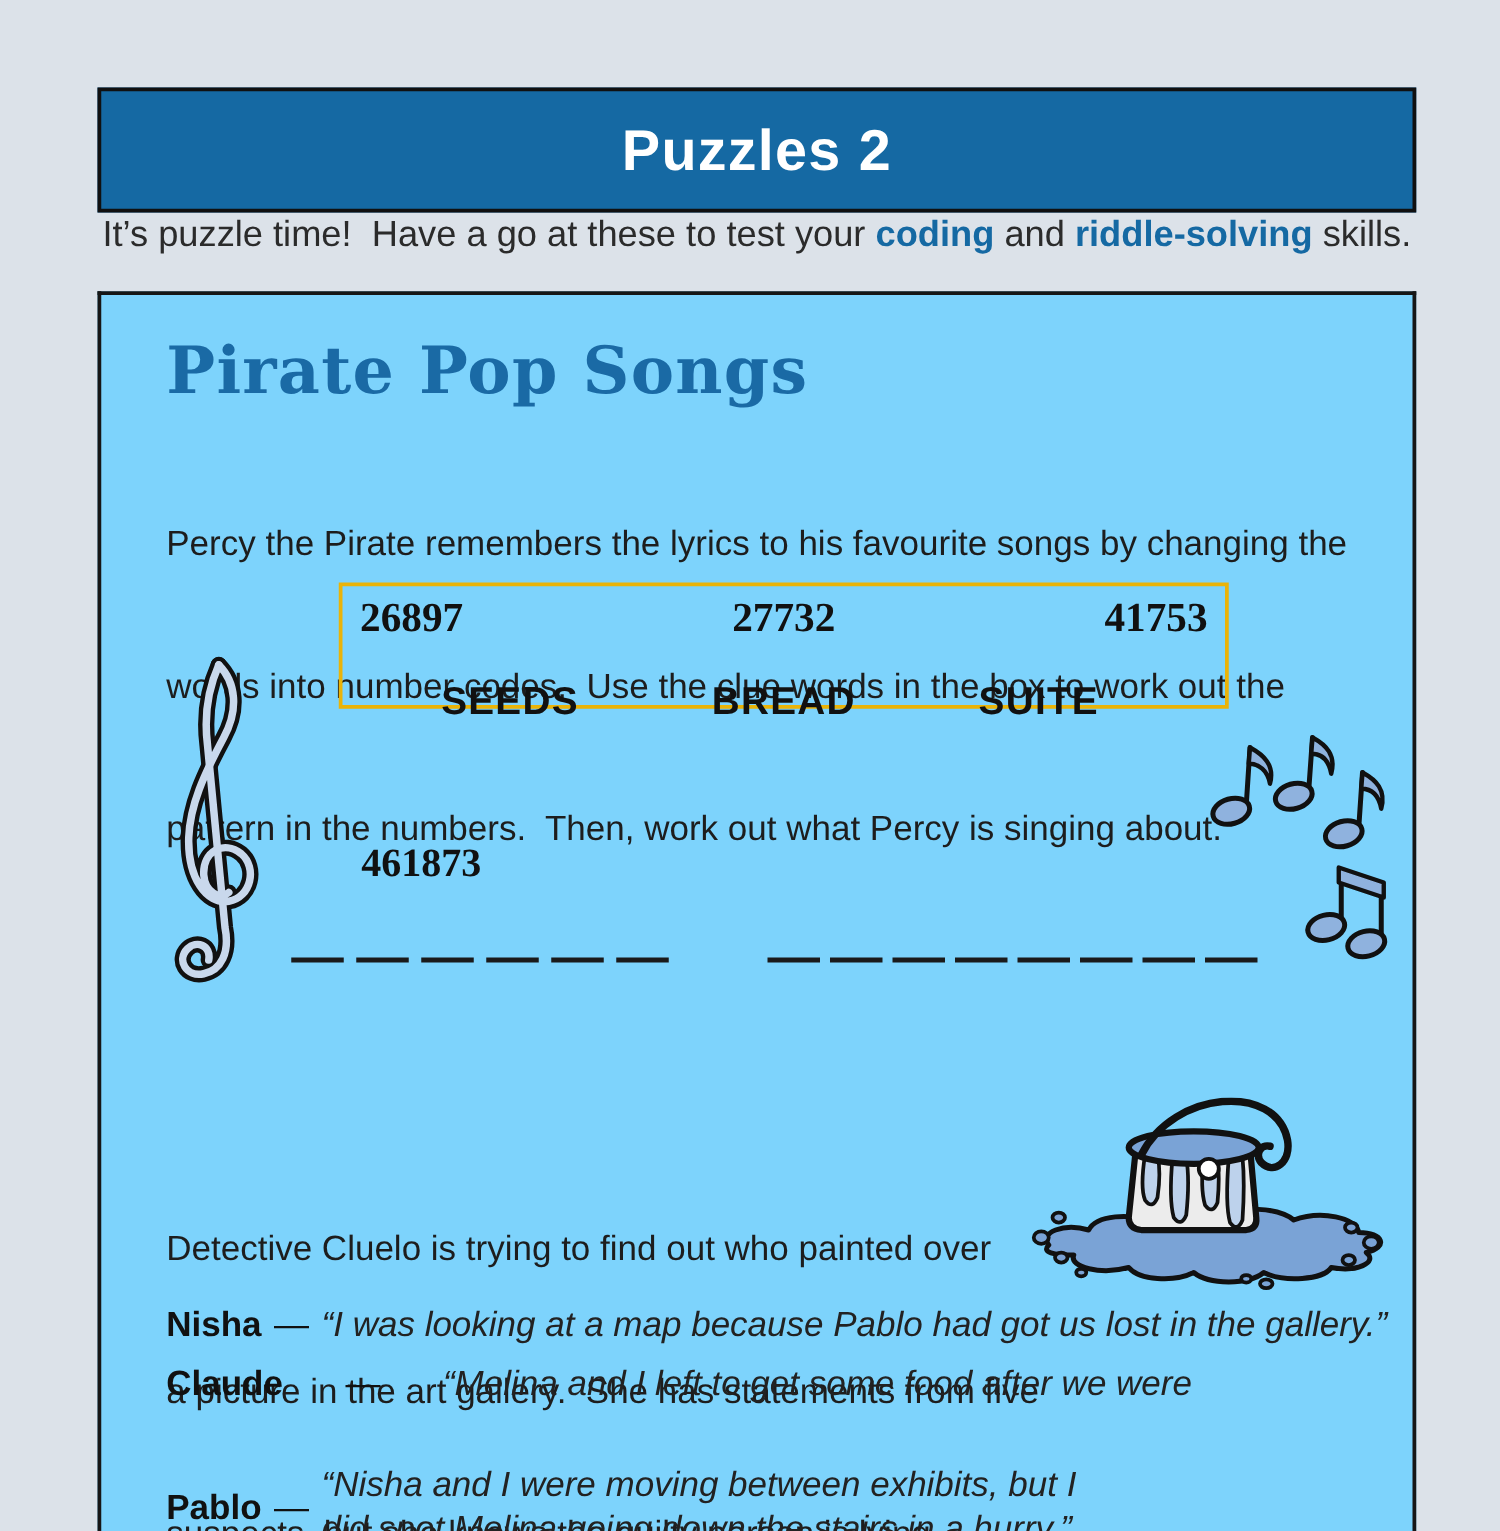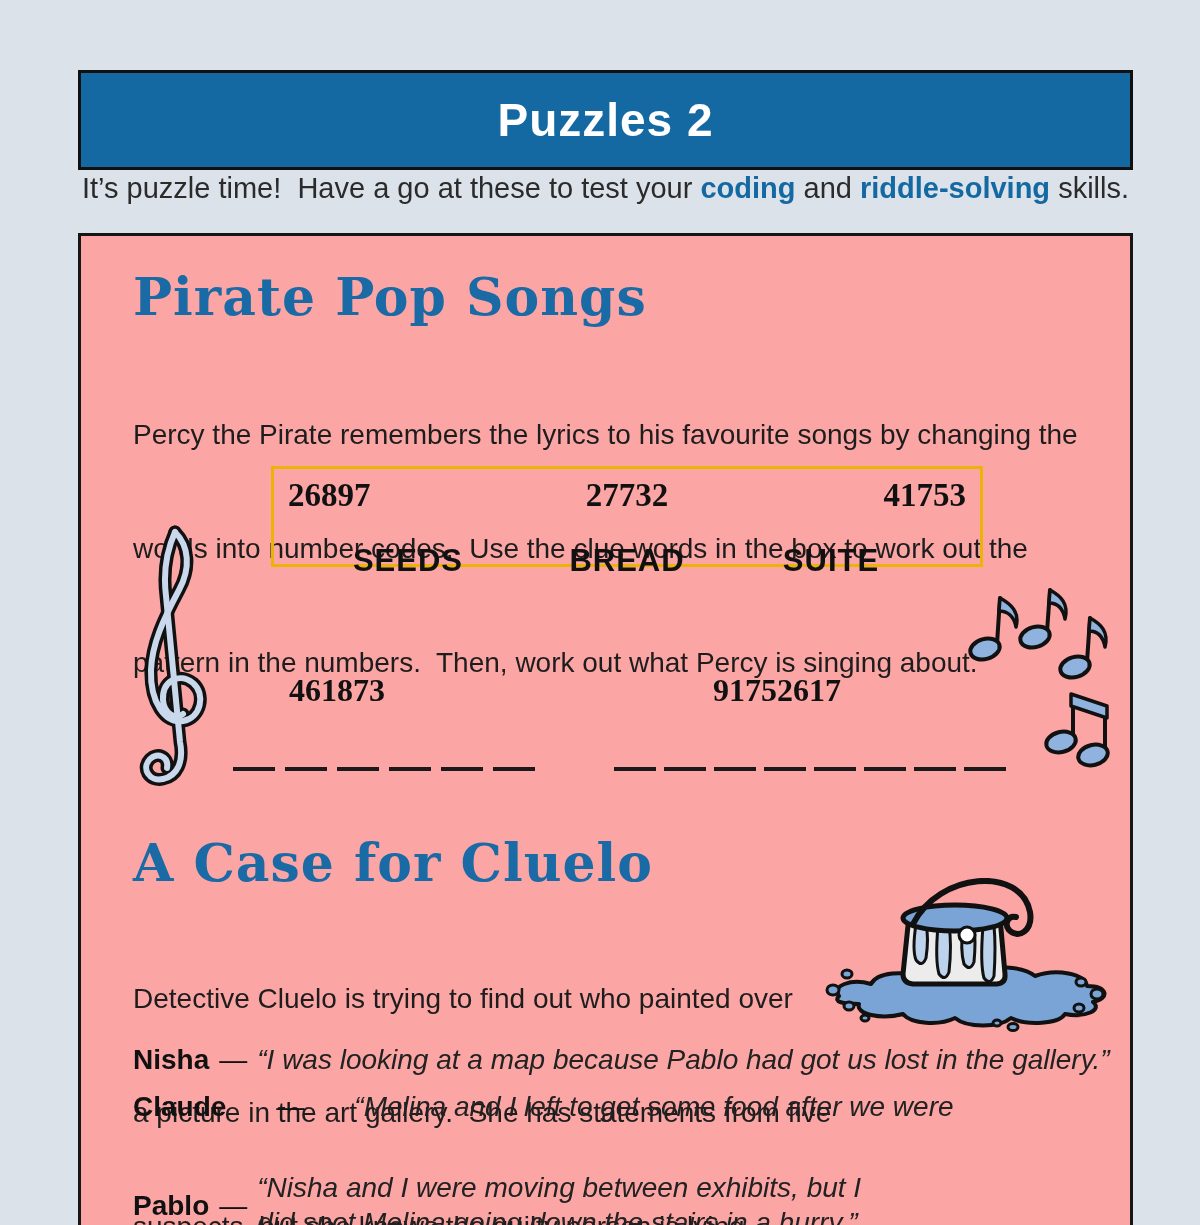--- a/index.html
+++ b/index.html
@@ -19,21 +19,21 @@
     color:#ffffff;font-size:46px;font-weight:bold;letter-spacing:1px;
   }
   .intro{
     position:absolute;left:78px;top:172px;width:1055px;
     text-align:center;font-size:29px;color:#2b2b2b;white-space:pre-wrap;
   }
   .intro b{color:#1569a3;}
   
   .panel{
     position:absolute;left:78px;top:233px;width:1055px;height:992px;
-    background:#fca5a5;border:3px solid #161616;border-bottom:none;
+    background:#7dd3fc;border:3px solid #161616;border-bottom:none;
     box-sizing:border-box;
   }
   .section-title{
     position:absolute;left:52px;
     font-family:"DejaVu Serif",serif;font-weight:bold;
     font-size:52px;color:#1a6aa5;letter-spacing:1px;white-space:nowrap;
   }
   .para{
     position:absolute;left:52px;font-size:28px;line-height:38px;
     color:#1d1d1d;white-space:pre-wrap;
@@ -120,21 +120,20 @@
     <svg class="clef-art" width="84" height="270" viewBox="0 0 84 270">
       <g fill="none" stroke-linecap="round" stroke-linejoin="round">
         <path d="M46 8 C60 22 62 44 50 66 C34 96 23 120 22 146 C21 178 36 200 54 197 C72 194 77 170 64 159 C50 148 33 157 34 176 C35 190 47 196 54 190" stroke="#111" stroke-width="13"></path>
         <path d="M46 8 C38 26 34 48 37 72 L51 218 C55 238 48 252 34 255 C20 258 12 244 21 235 C28 228 40 232 38 244" stroke="#111" stroke-width="13"></path>
         <path d="M46 8 C60 22 62 44 50 66 C34 96 23 120 22 146 C21 178 36 200 54 197 C72 194 77 170 64 159 C50 148 33 157 34 176 C35 190 47 196 54 190" stroke="#c9d8ec" stroke-width="6"></path>
         <path d="M46 8 C38 26 34 48 37 72 L51 218 C55 238 48 252 34 255 C20 258 12 244 21 235 C28 228 40 232 38 244" stroke="#c9d8ec" stroke-width="6"></path>
       </g>
     </svg>
 
     <div class="song-code c1">461873</div>
-    <div class="song-code c2">91752617</div>
 
     <div class="blanks b1"><span class="dash"></span><span class="dash"></span><span class="dash"></span><span class="dash"></span><span class="dash"></span><span class="dash"></span></div>
     <div class="blanks b2"><span class="dash"></span><span class="dash"></span><span class="dash"></span><span class="dash"></span><span class="dash"></span><span class="dash"></span><span class="dash"></span><span class="dash"></span></div>
 
     <svg class="notes-art" width="162" height="196" viewBox="0 0 162 196">
       <g stroke="#111" stroke-linecap="round" stroke-linejoin="round">
 
         <path d="M36 58 L39 12" fill="none" stroke-width="4"></path>
         <path d="M39 12 C50 18 59 26 55 41 C53 30 46 25 38 25 Z" fill="#8fb2de" stroke-width="3.5"></path>
         <ellipse cx="24" cy="63" rx="15" ry="10" transform="rotate(-16 24 63)" fill="#8fb2de" stroke-width="4"></ellipse>
@@ -148,21 +147,20 @@
         <ellipse cx="114" cy="81" rx="15" ry="10" transform="rotate(-16 114 81)" fill="#8fb2de" stroke-width="4"></ellipse>
 
         <path d="M112 152 L112 112" fill="none" stroke-width="4"></path>
         <path d="M144 165 L144 125" fill="none" stroke-width="4"></path>
         <polygon points="110,108 146,120 146,132 110,120" fill="#8fb2de" stroke-width="3.5"></polygon>
         <ellipse cx="100" cy="156" rx="15" ry="10" transform="rotate(-14 100 156)" fill="#8fb2de" stroke-width="4"></ellipse>
         <ellipse cx="132" cy="169" rx="15" ry="10" transform="rotate(-14 132 169)" fill="#8fb2de" stroke-width="4"></ellipse>
       </g>
     </svg>
 
-    <div class="section-title" style="top:596px;">A Case for Cluelo</div>
 
     <div class="para" style="top:668px;">
       <div>Detective Cluelo is trying to find out who painted over</div>
       <div>a picture in the art gallery.  She has statements from five</div>
       <div>suspects, but she knows the guilty person is lying.</div>
     </div>
 
     <svg class="bucket-art" width="302" height="154" viewBox="0 0 302 154">
       <g stroke="#111" stroke-linecap="round" stroke-linejoin="round">
 

